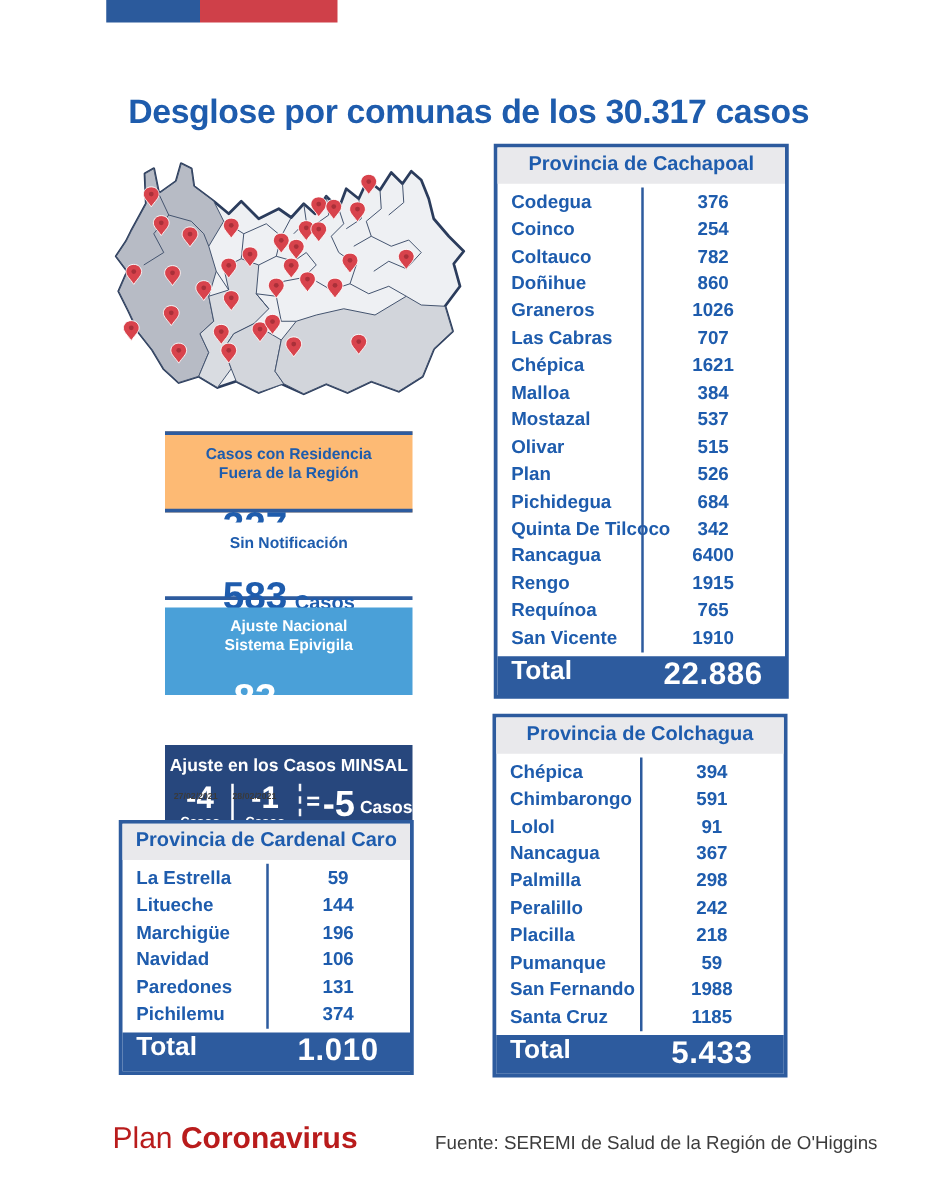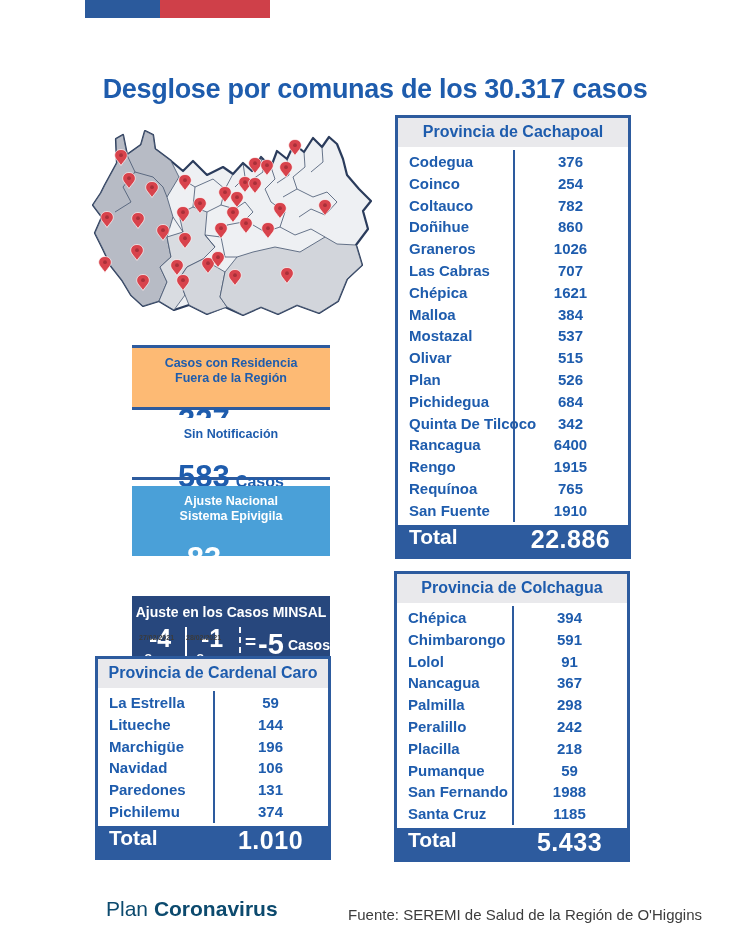--- a/index.html
+++ b/index.html
@@ -67,21 +67,21 @@
   .trow .tval{width:50%;text-align:center;}
   .ptable-total{background:var(--bar-blue);color:#fff;display:flex;align-items:flex-start;height:31px;}
   .ptable-total .tlabel{width:50%;font-size:21px;font-weight:800;padding-left:11px;}
   .ptable-total .tval{width:50%;text-align:center;font-size:25px;font-weight:800;letter-spacing:.5px;}
 
   .table-cachapoal{left:395px;top:115px;}
   .table-colchagua{left:394px;top:571px;}
   .table-cardenal-caro{left:95px;top:656px;}
 
   
-  .footer-brand{position:absolute;left:106px;top:897px;font-size:21px;color:#0c4a6e;}
+  .footer-brand{position:absolute;left:90px;top:897px;font-size:24px;color:#b91c1c;}
   .footer-brand .brand-regular{font-weight:400;}
   .footer-brand .brand-bold{font-weight:800;}
   .footer-source{position:absolute;right:48px;top:906px;font-size:15px;color:#3c3c3c;}
 </style>
 </head>
 <body>
 
 <div class="flag-bar">
   <span class="flag-blue"></span>
   <span class="flag-red"></span>
@@ -288,21 +288,21 @@
       </div>
       <div class="trow">
         <span class="tname">Rengo</span>
         <span class="tval">1915</span>
       </div>
       <div class="trow">
         <span class="tname">Requínoa</span>
         <span class="tval">765</span>
       </div>
       <div class="trow">
-        <span class="tname">San Fuente</span>
+        <span class="tname">San Vicente</span>
         <span class="tval">1910</span>
       </div>
     </div>
   <div class="ptable-total">
     <span class="tlabel">Total</span>
     <span class="tval">22.886</span>
   </div>
 </div>
 
 <div class="ptable table-colchagua">

